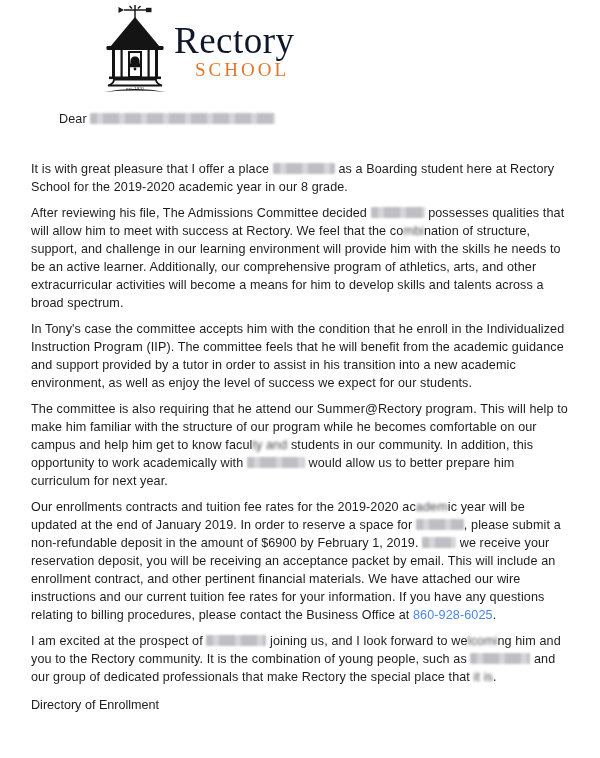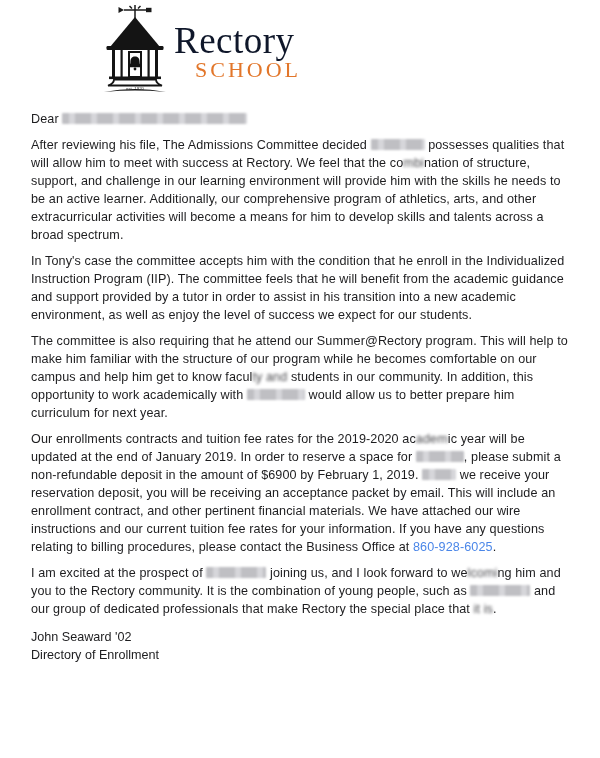--- a/index.html
+++ b/index.html
@@ -22,30 +22,30 @@
 
   
   .logo{display:flex;align-items:flex-start;margin-left:72px;height:92px;}
   .logo-text{margin-left:7px;margin-top:21px;}
   .logo-rectory{
     font-family:"Liberation Serif", serif;
     font-size:37px;line-height:36px;color:#0f172a;letter-spacing:.5px;
   }
   .logo-school{
     font-family:"Liberation Serif", serif;
-    font-size:22px;line-height:19px;color:var(--orange);
+    font-size:19px;line-height:19px;color:var(--orange);
     letter-spacing:3px;margin-left:21px;margin-top:1px;
   }
 
   
   .para{
     font-size:12.6px;line-height:18px;margin:0;
     letter-spacing:.1px;
   }
-  .salutation{margin-top:16px;}
+  .salutation{margin-top:16px;margin-left:28px;}
   .body-para{margin-top:8px;}
   .body-para.first{margin-top:32px;}
   .closing{margin-top:14px;}
   .signature{margin-top:10px;font-size:12.6px;line-height:18px;}
 
   .redact{
     display:inline-block;height:11px;border-radius:1px;
     background:repeating-linear-gradient(90deg,
       var(--redact1) 0 7px, var(--redact2) 7px 13px, var(--redact1) 13px 22px);
     filter:blur(1.3px);
@@ -95,30 +95,30 @@
       <path d="M1,90 Q32,84 63,90 Q32,87.2 1,90 Z" fill="#141414"></path>
     </svg>
     <div class="logo-text">
       <div class="logo-rectory">Rectory</div>
       <div class="logo-school">SCHOOL</div>
     </div>
   </div>
 
   <div class="para salutation"><span>Dear </span><span class="redact" style="width: 185px;"></span></div>
 
+  <p class="para body-para first"><span>It is with great pleasure that I offer a place </span><span class="redact" style="width: 62px;"></span><span> as a Boarding student here at Rectory School for the 2019-2020 academic year in our 8 grade.</span></p>
 
   <p class="para body-para"><span>After reviewing his file, The Admissions Committee decided </span><span class="redact" style="width: 54px;"></span><span> possesses qualities that will allow him to meet with success at Rectory. We feel that the co</span><span class="smudge">mbi</span><span>nation of structure, support, and challenge in our learning environment will provide him with the skills he needs to be an active learner. Additionally, our comprehensive program of athletics, arts, and other extracurricular activities will become a means for him to develop skills and talents across a broad spectrum.</span></p>
 
   <p class="para body-para"><span>In Tony's case the committee accepts him with the condition that he enroll in the Individualized Instruction Program (IIP). The committee feels that he will benefit from the academic guidance and support provided by a tutor in order to assist in his transition into a new academic environment, as well as enjoy the level of success we expect for our students.</span></p>
 
   <p class="para body-para"><span>The committee is also requiring that he attend our Summer@Rectory program. This will help to make him familiar with the structure of our program while he becomes comfortable on our campus and help him get to know facul</span><span class="smudge">ty and</span><span> students in our community. In addition, this opportunity to work academically with </span><span class="redact" style="width: 58px;"></span><span> would allow us to better prepare him curriculum for next year.</span></p>
 
   <p class="para body-para"><span>Our enrollments contracts and tuition fee rates for the 2019-2020 ac</span><span class="smudge">adem</span><span>ic year will be updated at the end of January 2019. In order to reserve a space for </span><span class="redact" style="width: 48px;"></span><span>, please submit a non-refundable deposit in the amount of $6900 by </span><span class="underlined">February 1, 2019</span><span>. </span><span class="redact" style="width: 34px;"></span><span> we receive your reservation deposit, you will be receiving an acceptance packet by email. This will include an enrollment contract, and other pertinent financial materials. We have attached our wire instructions and our current tuition fee rates for your information. If you have any questions relating to billing procedures, please contact the Business Office at </span><a class="phone-link">860-928-6025</a><span>.</span></p>
 
   <p class="para body-para"><span>I am excited at the prospect of </span><span class="redact" style="width: 60px;"></span><span> joining us, and I look forward to we</span><span class="smudge">lcomi</span><span>ng him and you to the Rectory community. It is the combination of young people, such as </span><span class="redact" style="width: 60px;"></span><span> and our group of dedicated professionals that make Rectory the special place that </span><span class="smudge">it is</span><span>.</span></p>
 
 
   <div class="signature">
-    <div>John Seaward '02</div>
     <div>Directory of Enrollment</div>
   </div>
 
 </div>
 
 </body></html>

